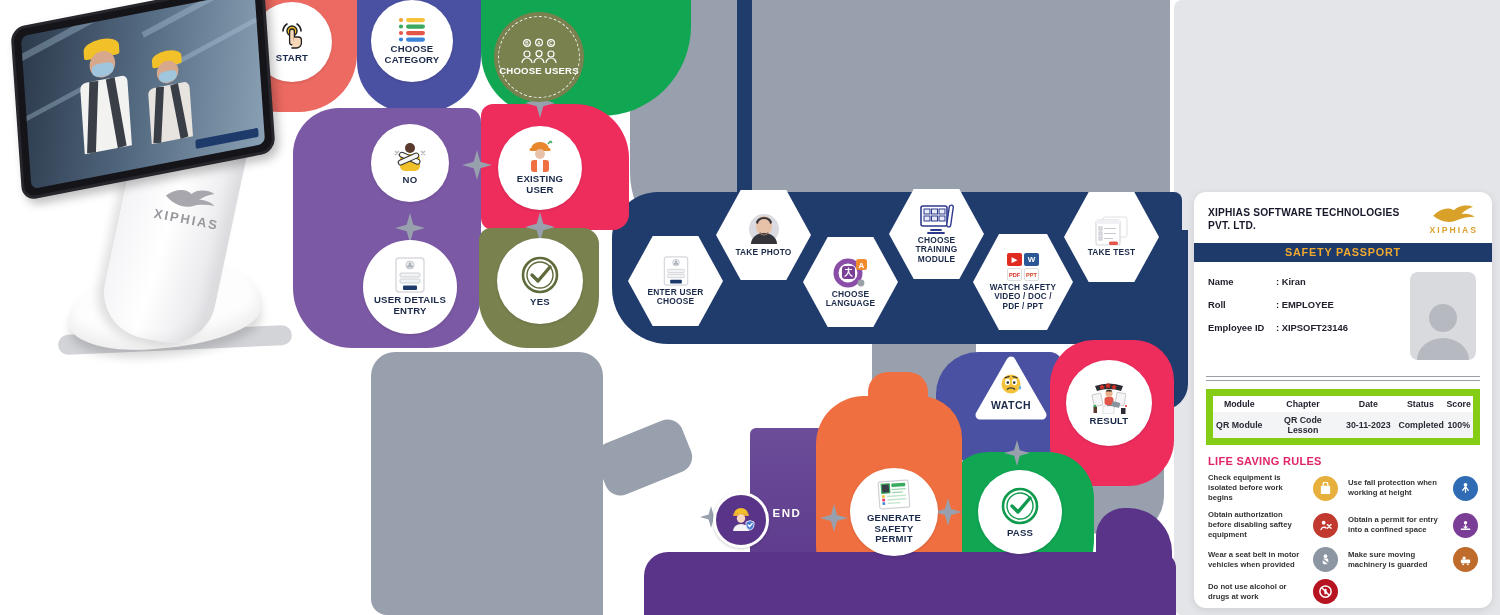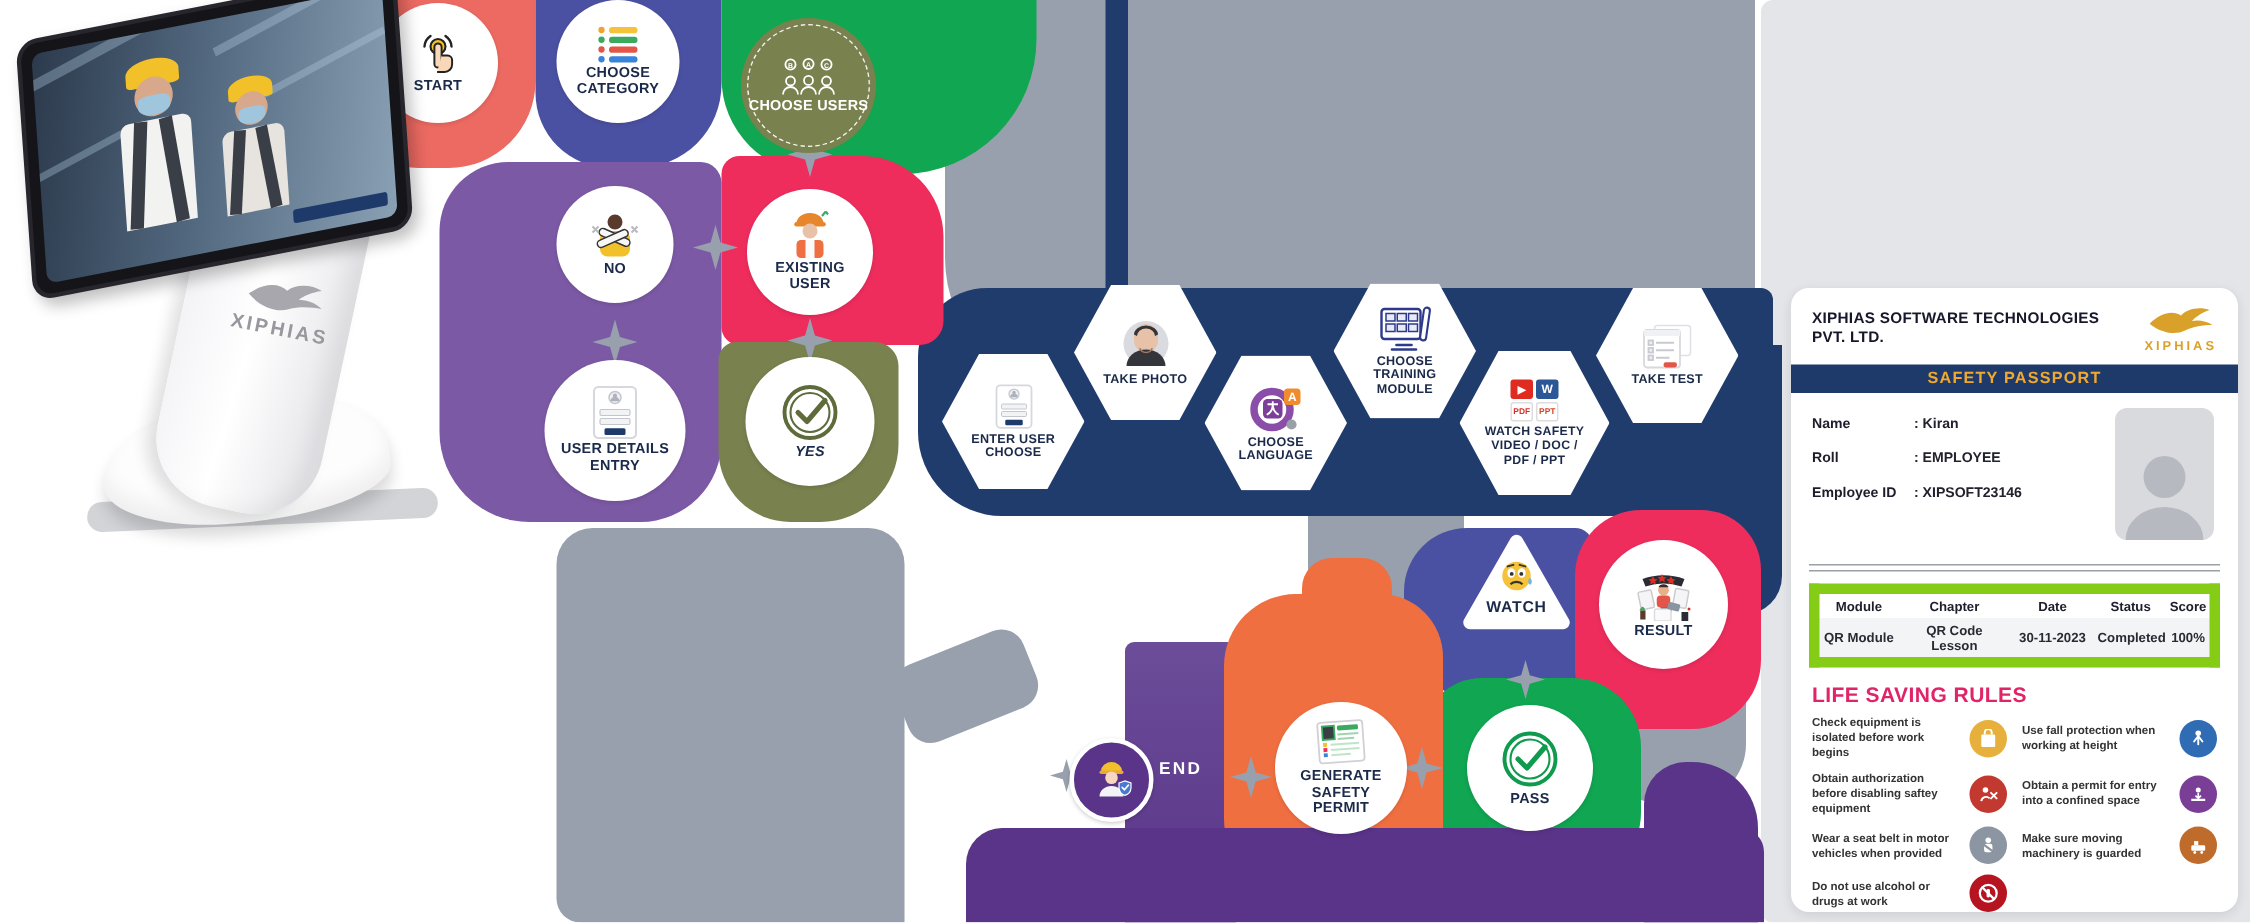--- a/index.html
+++ b/index.html
@@ -63,21 +63,21 @@
   .f-label{width:68px;font-size:9.4px;font-weight:800;color:#1d1d2b;}
   .f-value{font-size:9.4px;font-weight:700;color:#22222e;}
   .photo{position:absolute;right:16px;top:10px;width:66px;height:88px;background:#d8dade;
     border-radius:8px;overflow:hidden;display:flex;align-items:flex-end;justify-content:center;}
   .divider{margin:2px 12px 8px;height:3px;border-top:1.4px solid #9aa0a6;border-bottom:1.4px solid #9aa0a6;}
   table.modules{width:calc(100% - 24px);margin:0 12px;border-collapse:collapse;table-layout:fixed;
     border:7px solid #84cc16;font-size:8.8px;}
   table.modules th{font-weight:800;color:#1d1d2b;padding:3px 2px;background:#fff;}
   table.modules td{color:#2a2a34;padding:3px 2px;background:#f3f4f6;text-align:center;font-weight:600;}
   table.modules th{text-align:center;}
-  .rules-title{margin:10px 14px 6px;font-size:14px;font-weight:800;color:#e02468;letter-spacing:.3px;}
+  .rules-title{margin:10px 14px 6px;font-size:11px;font-weight:800;color:#e02468;letter-spacing:.3px;}
   .rules{display:grid;grid-template-columns:1fr 1fr;column-gap:10px;row-gap:7px;padding:0 14px;}
   .rule{display:flex;justify-content:space-between;align-items:center;gap:6px;}
   .rule-text{font-size:7.7px;line-height:1.3;color:#333;font-weight:600;width:98px;}
   .rule-ic{width:25px;height:25px;border-radius:50%;flex:0 0 auto;display:flex;align-items:center;justify-content:center;}
   .sigs{display:flex;justify-content:space-between;margin:16px 14px 0;}
   .sig{font-size:8.6px;font-weight:800;color:#1d1d2b;letter-spacing:.2px;}
   
   .watch-grid{display:grid;grid-template-columns:15px 15px;grid-template-rows:13px 13px;gap:2px;}
   .tile{display:flex;align-items:center;justify-content:center;font-weight:800;border-radius:2px;}
   .tile.yt{background:#e02b20;color:#fff;font-size:7px;}
@@ -238,21 +238,21 @@
       <circle cx="15" cy="8" r="4" fill="#eef0f3" stroke="#c3c6cc"></circle>
       <circle cx="15" cy="6.8" r="1.4" fill="#aeb2ba"></circle>
         <path d="M12,10.5 a3,3 0 0 1 6,0" fill="#aeb2ba"></path>
       <rect x="5" y="16" width="20" height="4" rx="1" fill="#f2f3f5" stroke="#c3c6cc" stroke-width=".8"></rect>
       <rect x="5" y="22" width="20" height="4" rx="1" fill="#f2f3f5" stroke="#c3c6cc" stroke-width=".8"></rect>
       <rect x="8" y="28.5" width="14" height="4.5" rx="1" fill="#1e3a6b"></rect>
     </svg>
     <span class="node-label">USER DETAILS ENTRY</span>
   </div>
 
-  <div class="node-circle" style="left:497px;top:238px;width:86px;height:86px;font-style:italic;">
+  <div class="node-circle" style="left:497px;top:238px;width:86px;height:86px;">
     <svg width="40" height="40" viewBox="0 0 40 40">
       <circle cx="20" cy="20" r="17" fill="none" stroke="#5e6b3a" stroke-width="2.6"></circle>
       <circle cx="20" cy="20" r="13" fill="none" stroke="#5e6b3a" stroke-width="1.4"></circle>
       <path d="M12,20 l6,6 L30,12" fill="none" stroke="#5e6b3a" stroke-width="3.4" stroke-linecap="round" stroke-linejoin="round"></path>
     </svg>
     <span class="node-label">YES</span>
   </div>
 
   <div class="hex" style="left:628px;top:236px;width:95px;height:90px;">
     <svg width="26" height="30" viewBox="0 0 30 36">

